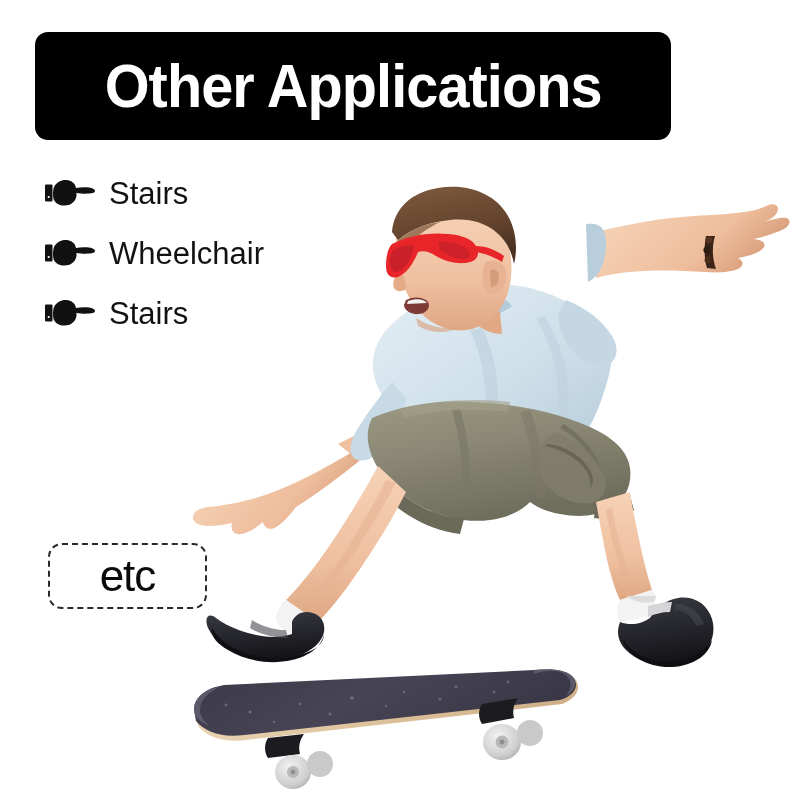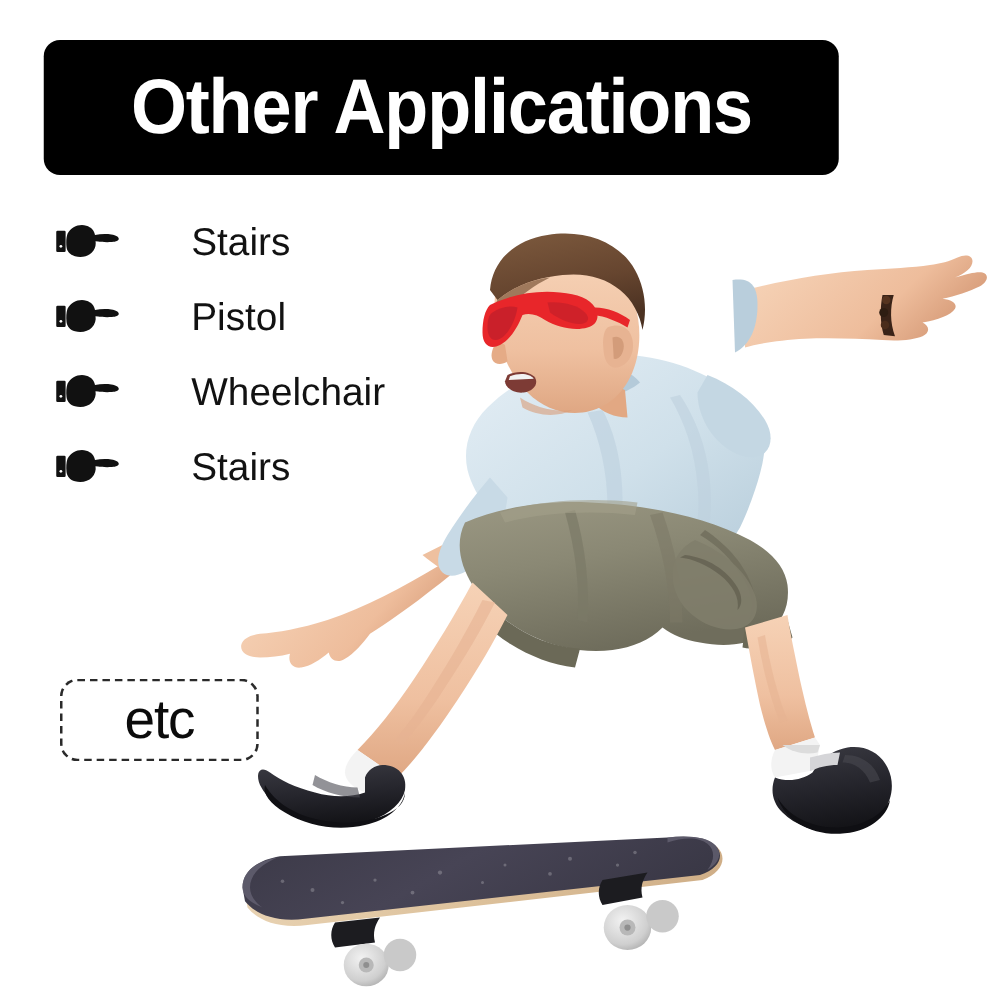--- a/index.html
+++ b/index.html
@@ -48,21 +48,20 @@
   #feature-list {
     position: absolute;
     left: 44px;
     top: 163px;
     z-index: 42;
   }
   .feature-row {
     display: flex;
     align-items: center;
     height: 60px;
-    gap: 44px;
   }
   .hand-icon {
     width: 52px;
     height: 34px;
     flex: 0 0 52px;
     display: block;
   }
   .feature-label {
     margin-left: 13px;
     font-family: "Liberation Sans", sans-serif;
@@ -427,37 +426,20 @@
                    C26.5,29.2 21,30.4 16,29
                    C12,27.8 9.6,25 9.2,21.5
                    C8.8,17.8 9,13.8 10,11 Z" fill="#111111"></path>
         </svg>
       </span>
       <span class="feature-label">Stairs</span>
     </div>
 
 
 
-    <div class="feature-row">
-      <span class="hand-icon">
-        <svg viewBox="0 0 52 34" width="52" height="34" xmlns="http://www.w3.org/2000/svg">
-          <rect x="1" y="8.5" width="7.5" height="17" rx="1" fill="#111111"></rect>
-          <circle cx="4.7" cy="21" r="1.1" fill="#ffffff"></circle>
-          <path d="M10,11 C13,5.5 19,3 25,4.5 C29,5.5 31.5,8.5 32,12
-                   C36,11.2 41,11 45,11.6 C49,12.2 51,13.6 51,15
-                   C51,16.4 49,17.4 45.5,17.6
-                   C41,17.9 36,17.6 32.4,17
-                   C33,20 32,23.5 29.5,26
-                   C26.5,29.2 21,30.4 16,29
-                   C12,27.8 9.6,25 9.2,21.5
-                   C8.8,17.8 9,13.8 10,11 Z" fill="#111111"></path>
-        </svg>
-      </span>
-      <span class="feature-label">Pistol</span>
-    </div>
 
     <div class="feature-row">
       <span class="hand-icon">
         <svg viewBox="0 0 52 34" width="52" height="34" xmlns="http://www.w3.org/2000/svg">
           <rect x="1" y="8.5" width="7.5" height="17" rx="1" fill="#111111"></rect>
           <circle cx="4.7" cy="21" r="1.1" fill="#ffffff"></circle>
           <path d="M10,11 C13,5.5 19,3 25,4.5 C29,5.5 31.5,8.5 32,12
                    C36,11.2 41,11 45,11.6 C49,12.2 51,13.6 51,15
                    C51,16.4 49,17.4 45.5,17.6
                    C41,17.9 36,17.6 32.4,17

